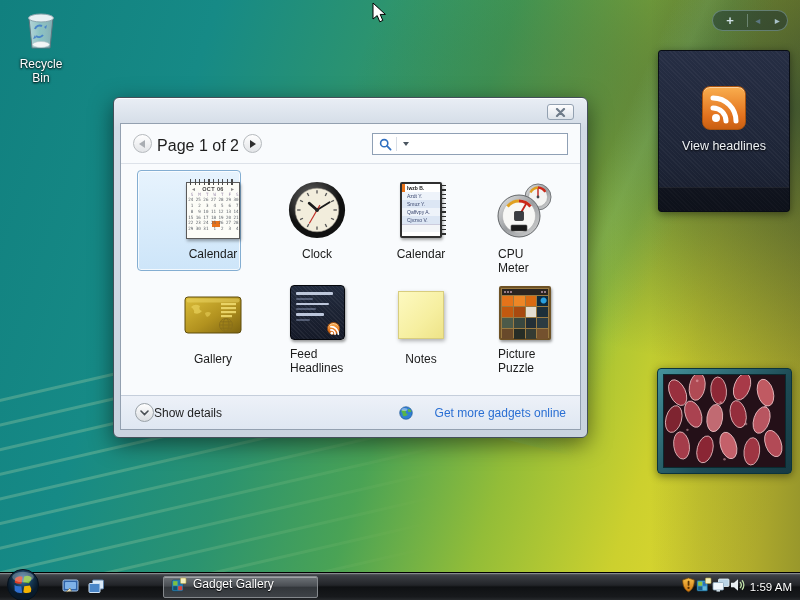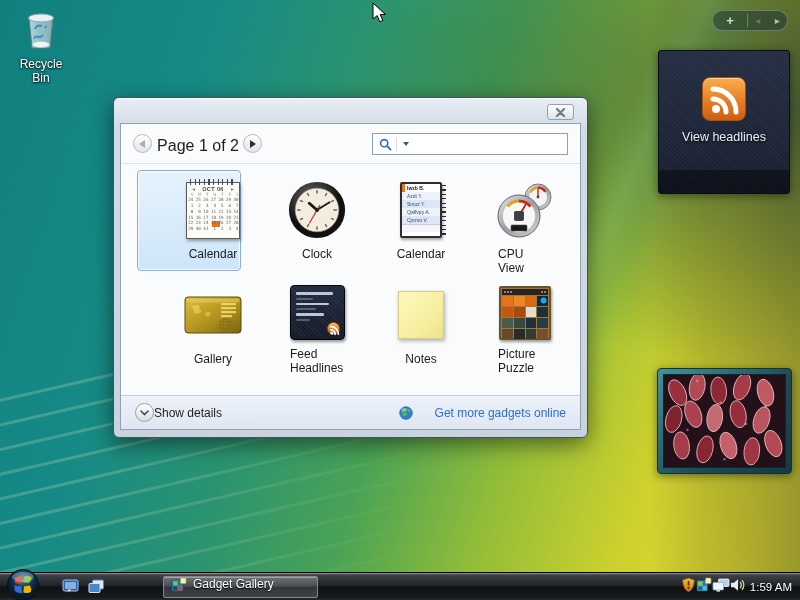--- a/index.html
+++ b/index.html
@@ -34,21 +34,21 @@
   
   .sb-pill{ position:absolute; right:12px; top:10px; width:76px; height:21px; border-radius:11px;
     background:rgba(18,38,48,.45); border:1px solid rgba(150,185,195,.45);
     display:flex; align-items:center; color:#cfe0e6; }
   .sb-pill .plus{ flex:0 0 34px; text-align:center; font-size:13px; font-weight:bold; line-height:19px; cursor:default;}
   .sb-pill .div{ width:1px; height:13px; background:rgba(200,225,230,.35); }
   .sb-pill .arr{ flex:1; text-align:center; font-size:10px; line-height:19px; }
   .sb-pill .arr.prev{ color:#5c7781; } .sb-pill .arr.next{ color:#a9c2ca; }
 
   
-  .feed-gadget{ position:absolute; left:658px; top:50px; width:132px; height:144px;
+  .feed-gadget{ position:absolute; left:658px; top:50px; width:132px; height:162px;
     border:1px solid #090d15; border-radius:3px;
     background:
       repeating-linear-gradient(45deg, rgba(255,255,255,.035) 0 1px, transparent 1px 3px),
       linear-gradient(to bottom, #262e44 0%, #1d2436 70%, #171c2b 100%);
     box-shadow:0 2px 8px rgba(0,0,0,.45); display:flex; flex-direction:column; }
   .feed-gadget .main{ flex:1; display:flex; flex-direction:column; align-items:center; justify-content:center; gap:9px; }
   .feed-gadget .flabel{ color:#eef2f6; font-size:12.5px; text-shadow:0 1px 2px #000; }
   .feed-gadget .foot{ height:24px; background:rgba(0,0,0,.38); border-top:1px solid rgba(255,255,255,.07); }
 
   
@@ -371,21 +371,21 @@
               <circle cx="45" cy="19" r="1.4" fill="#44474c"></circle>
               <circle cx="26" cy="38" r="21" fill="url(#cpuRim)" stroke="#64676a" stroke-width="1"></circle>
               <circle cx="26" cy="38" r="16.5" fill="#f7f7f5" stroke="#a8a8a8" stroke-width=".5"></circle>
               <path d="M14.5,28.5 A15,15 0 0 1 26,23" stroke="#e0a020" stroke-width="3" fill="none"></path>
               <path d="M26,23 A15,15 0 0 1 37.5,28.5" stroke="#cc2818" stroke-width="3" fill="none"></path>
               <line x1="26" y1="38" x2="33" y2="26" stroke="#c02018" stroke-width="1.8"></line>
               <rect x="21.5" y="33.5" width="9" height="9" rx="1" fill="#3a3d42" stroke="#1e1e1e" stroke-width=".7"></rect>
               <rect x="18" y="47" width="16" height="6" rx="1" fill="#191919" stroke="#555" stroke-width=".6"></rect>
             </svg>
           </div>
-          <div class="glabel">CPU View</div>
+          <div class="glabel">CPU Meter</div>
         </div>
 
         <div class="cell">
           <div class="icon-wrap">
             <svg width="64" height="64" viewBox="0 0 64 64">
               <defs>
                 <linearGradient id="gold" x1="0" y1="0" x2="1" y2="1">
                   <stop offset="0" stop-color="#dcbe3a"></stop>
                     <stop offset=".55" stop-color="#b2921f"></stop>
                     <stop offset="1" stop-color="#7d6410"></stop>

